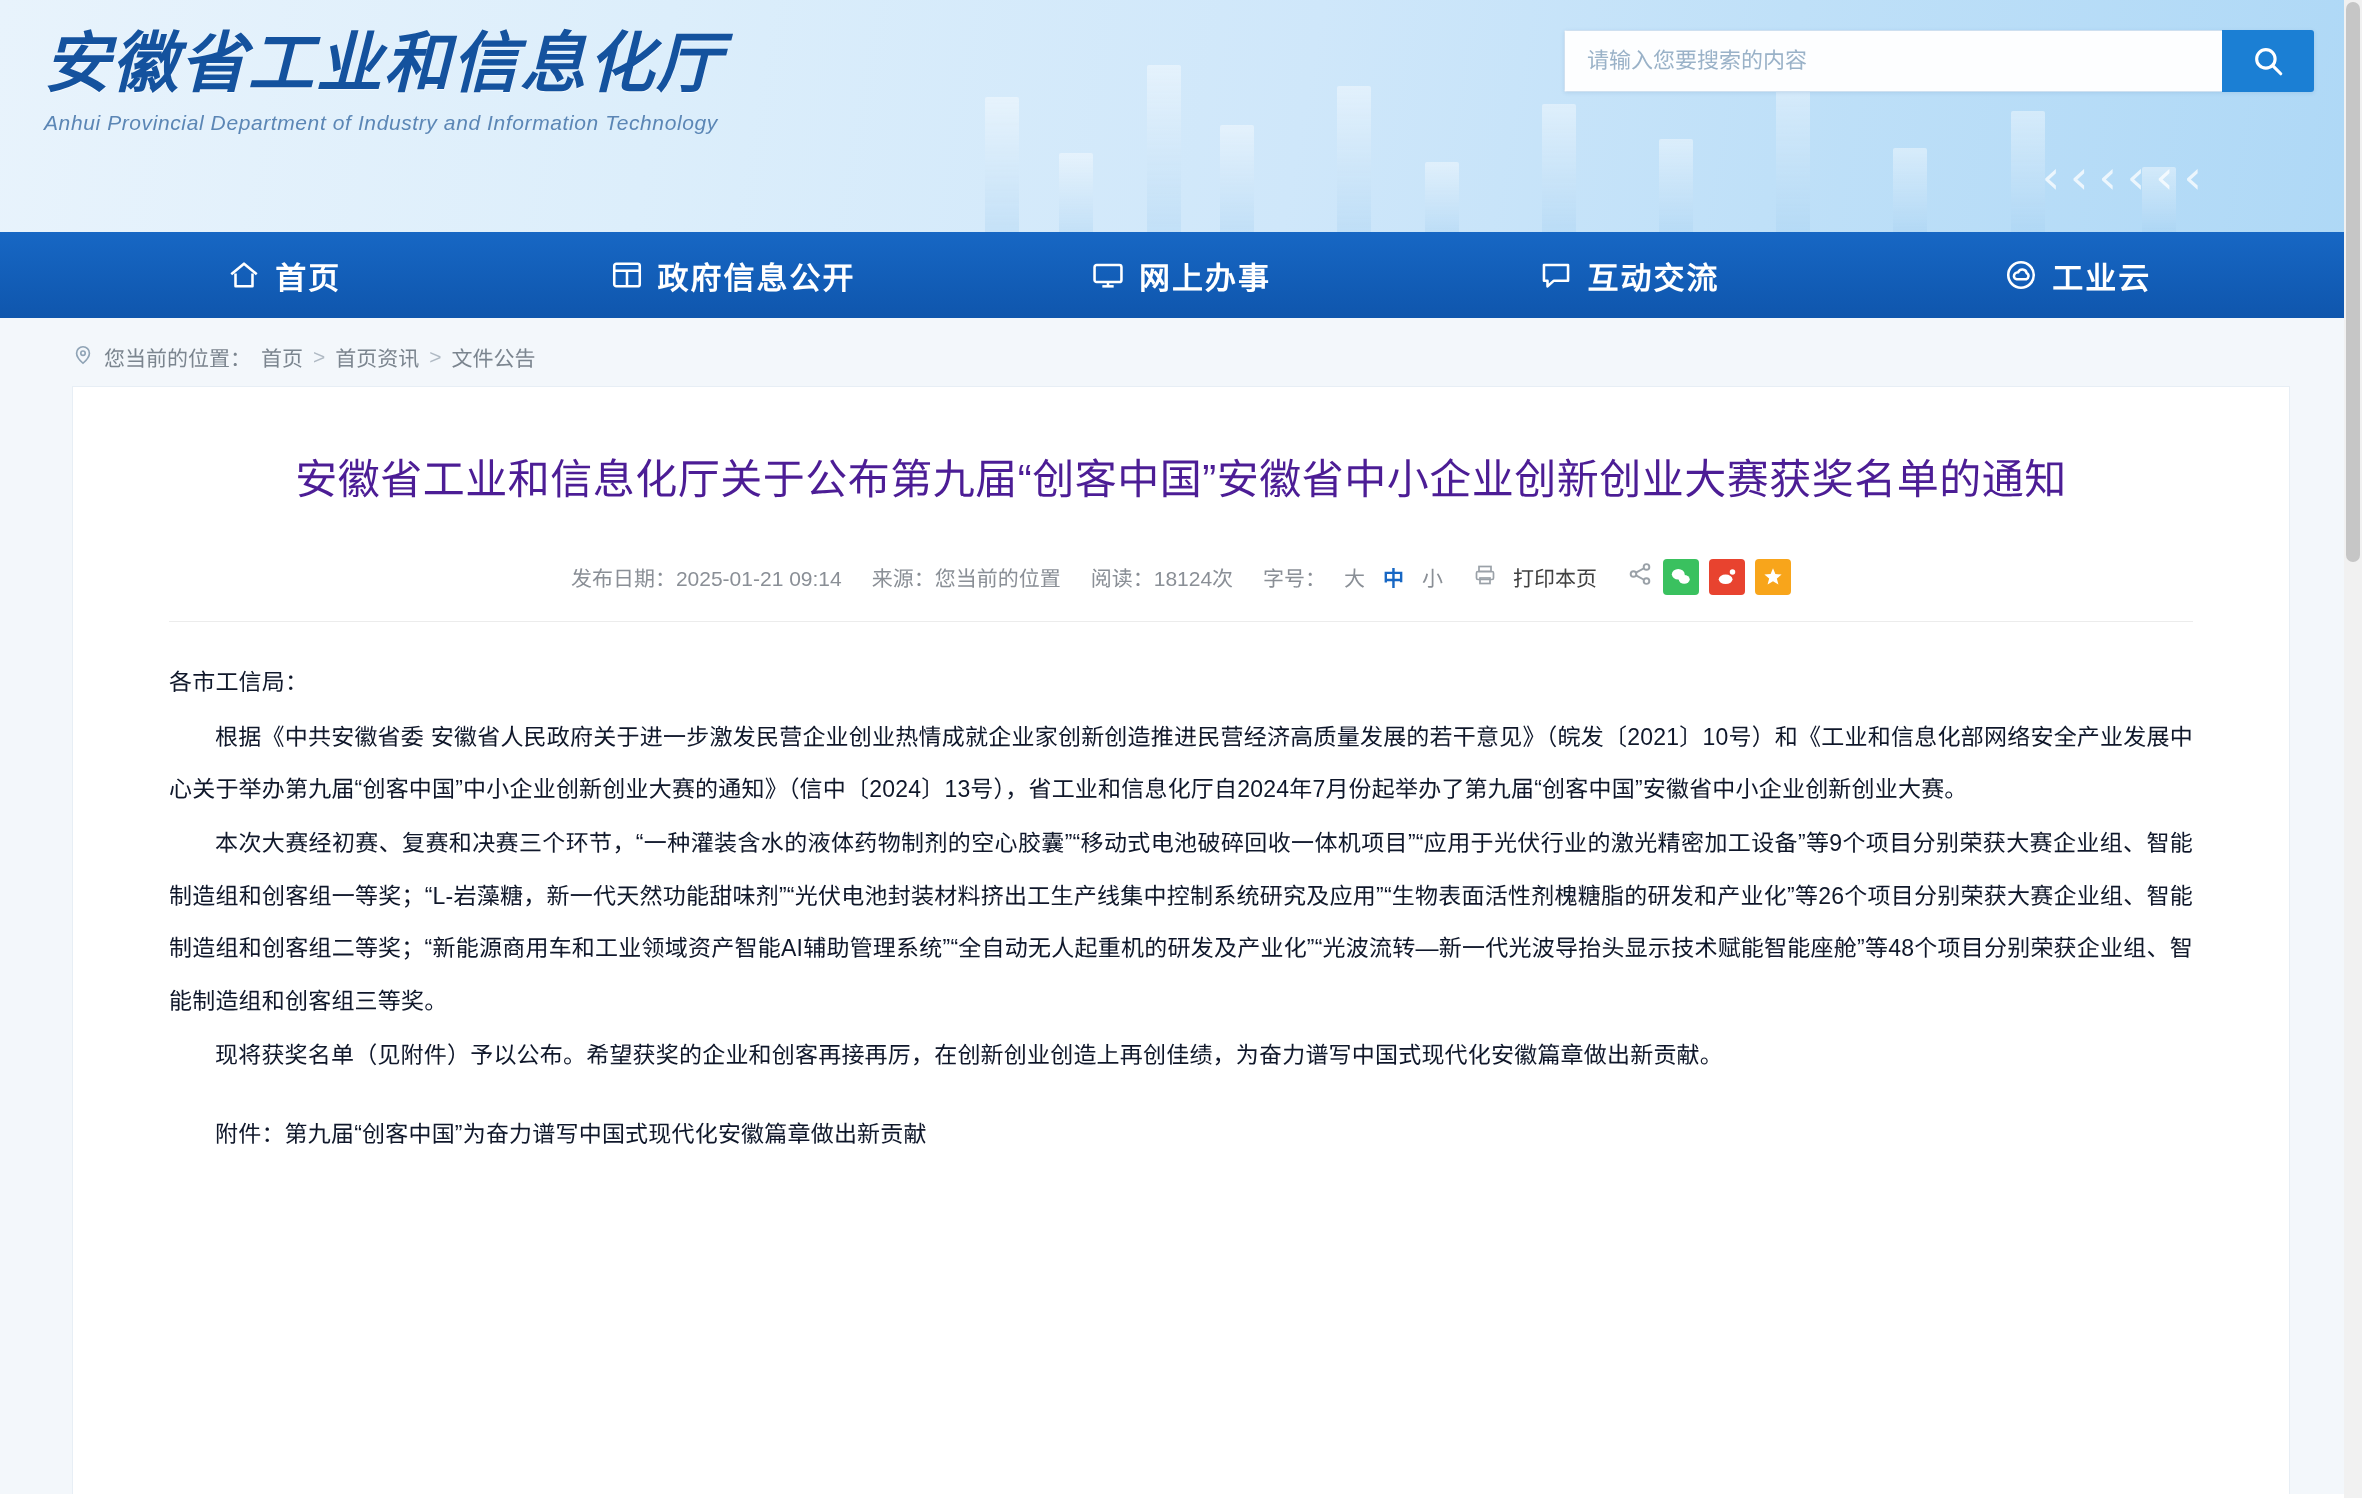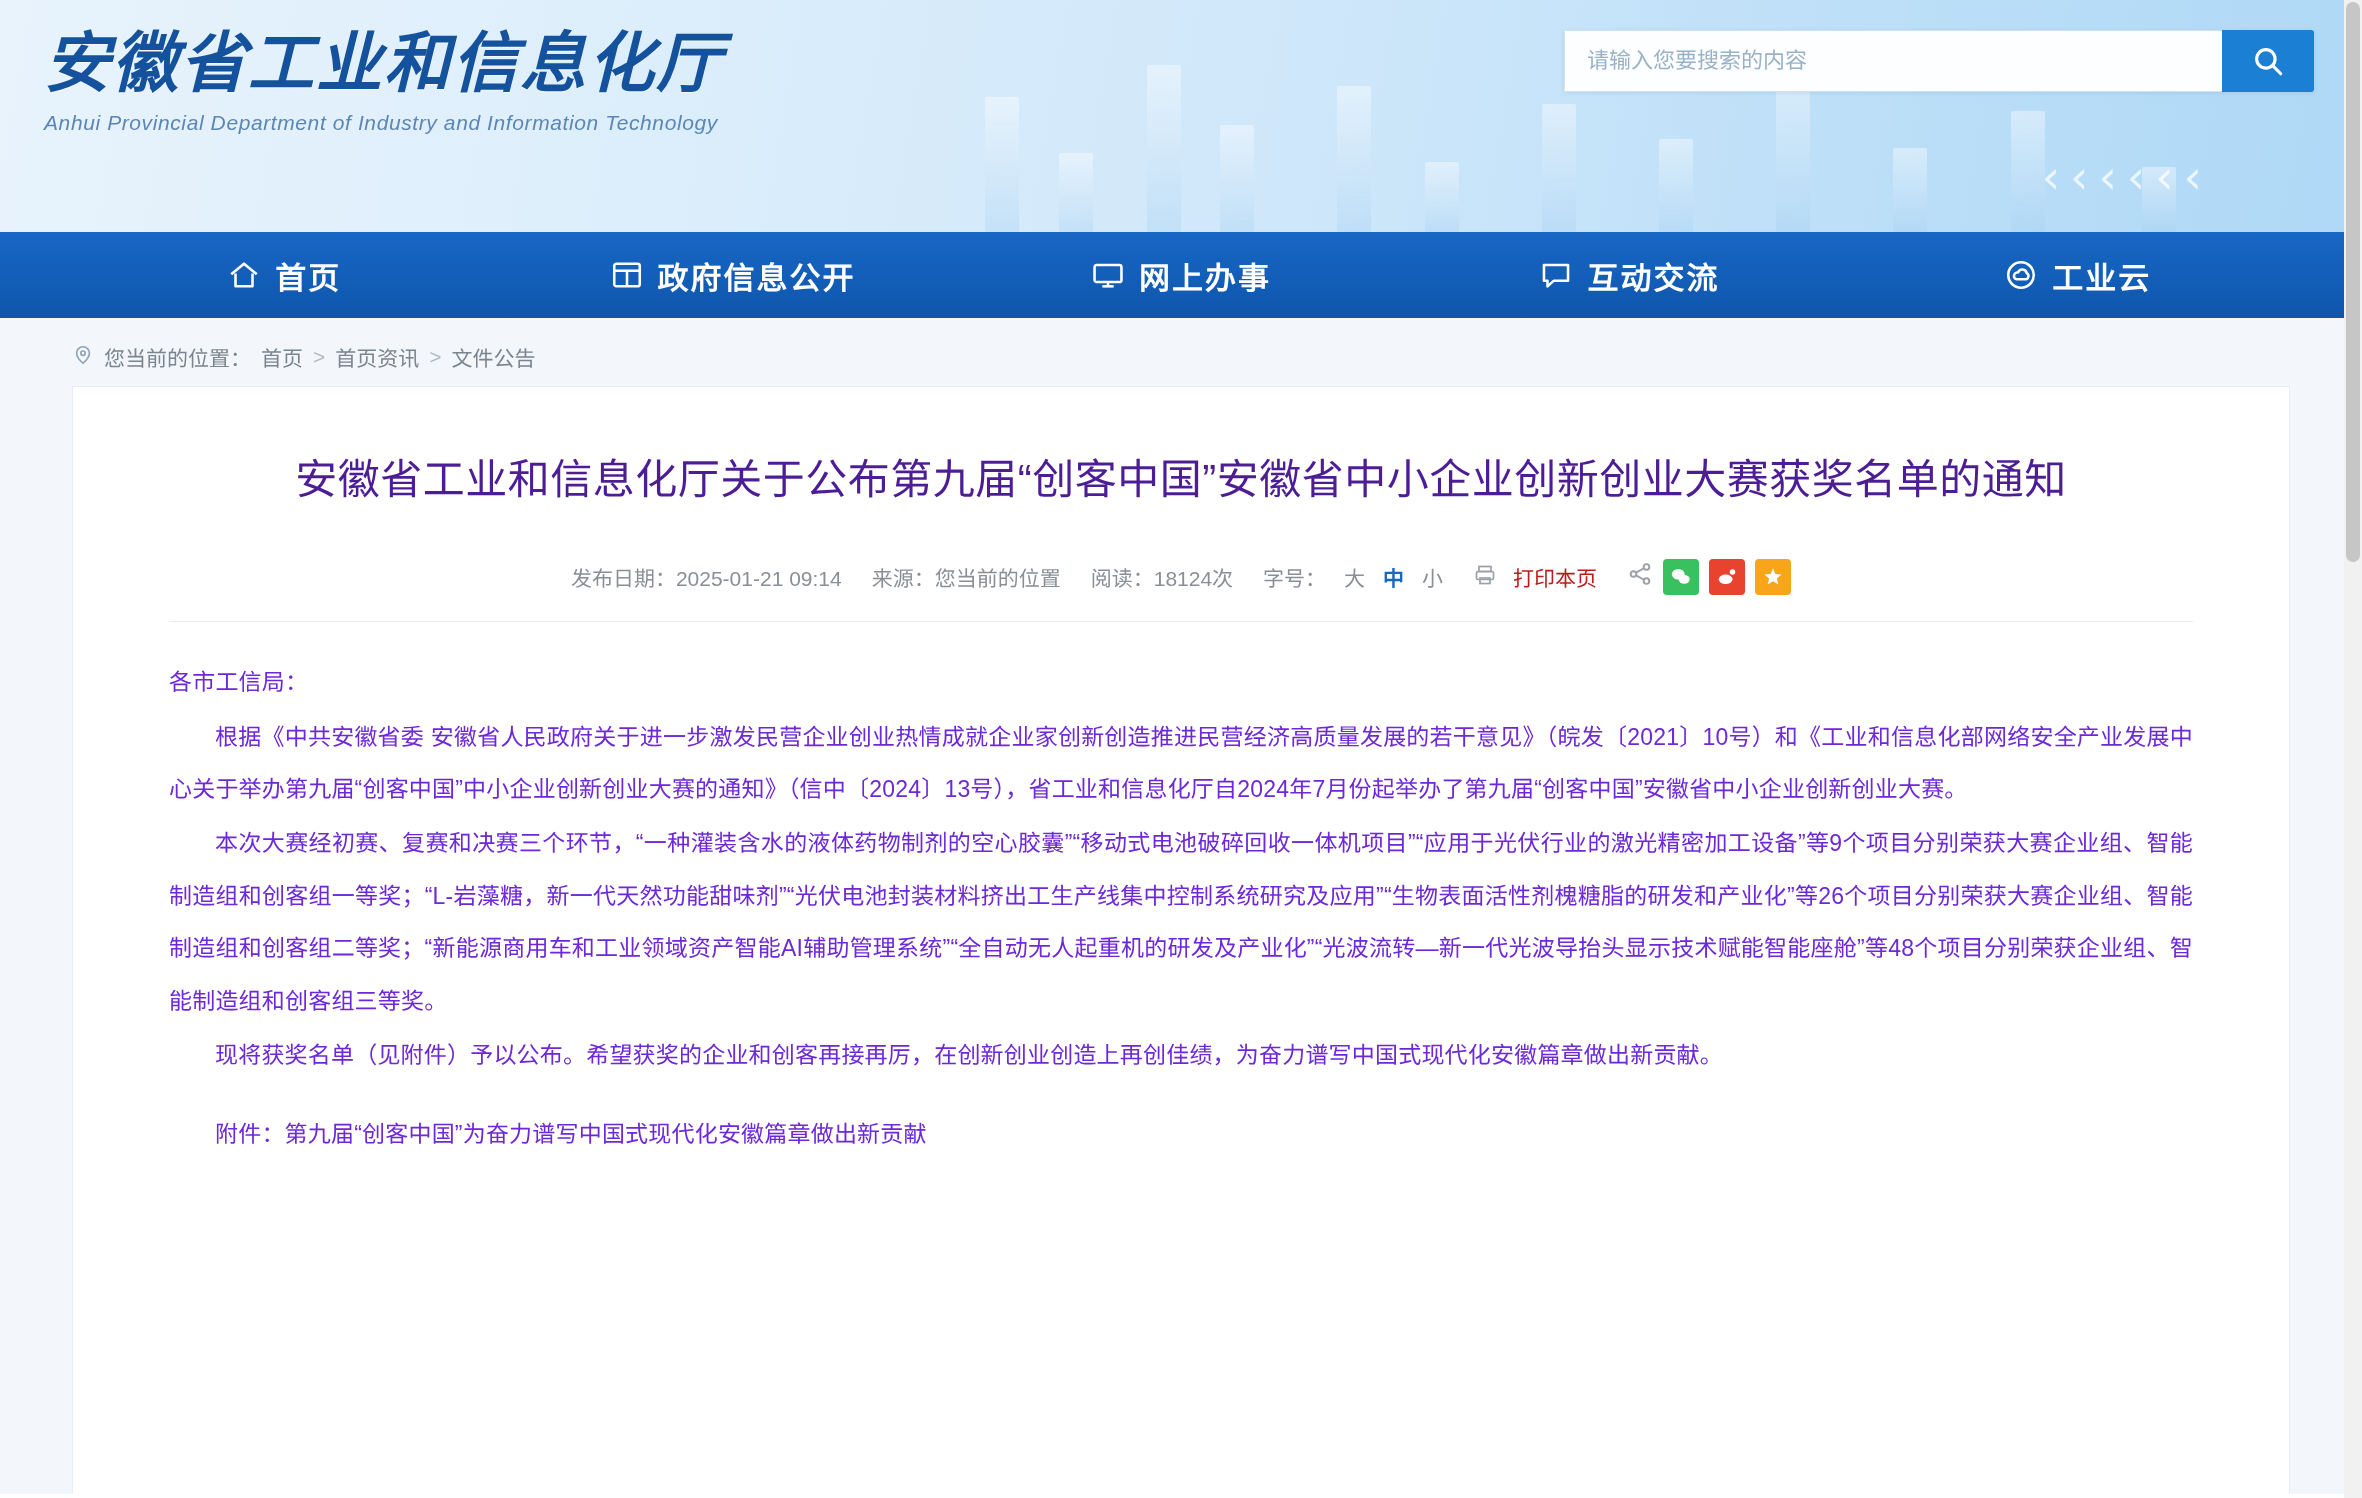--- a/index.html
+++ b/index.html
@@ -154,39 +154,39 @@
     justify-content: center;
     gap: 30px;
     font-size: 21px;
     color: #8a8f96;
     flex-wrap: nowrap;
   }
   .meta .m-item { white-space: nowrap; }
   .fontsize-group { display: flex; align-items: center; gap: 18px; }
   .fs-btn { cursor: pointer; color: #8a8f96; }
   .fs-btn.active { color: #1767c4; font-weight: 700; }
-  .print-link { display: flex; align-items: center; gap: 16px; cursor: pointer; color: #b91c1c; }
+  .print-link { display: flex; align-items: center; gap: 16px; cursor: pointer; color: #404040; }
   .share-group { display: flex; align-items: center; gap: 10px; }
   .share-ico {
     width: 36px; height: 36px; border-radius: 4px;
     display: inline-flex; align-items: center; justify-content: center;
     color: #fff; font-size: 20px; cursor: pointer;
   }
   .sh-wechat { background: #3ac15f; }
   .sh-weibo  { background: #e8432f; }
   .sh-qq     { background: #f8a51b; }
   .sh-plain  { color: #9aa1a8; cursor: pointer; font-size: 22px; }
 
   .divider { margin-top: 26px; border-top: 1px solid #ececec; }
 
   .body-text {
     margin-top: 34px;
     font-size: 23px;
     line-height: 2.28;
-    color: #6d28d9;
+    color: #0f172a;
     letter-spacing: .2px;
   }
   .body-text p { margin: 0 0 2px 0; text-align: justify; }
   .body-text p.indent { text-indent: 2em; }
   .body-text p.gap { margin-top: 26px; }
 
   
   .scroll-rail {
     position: absolute; right: 0; top: 0;
     width: 18px; height: 1498px;

